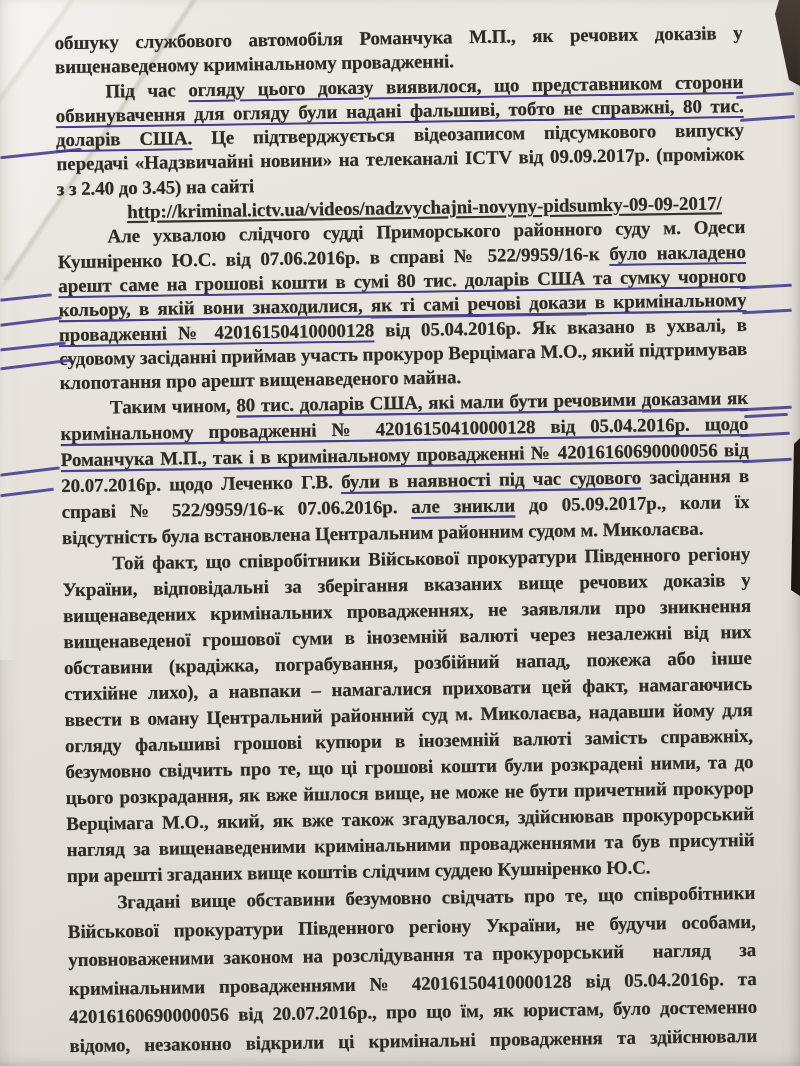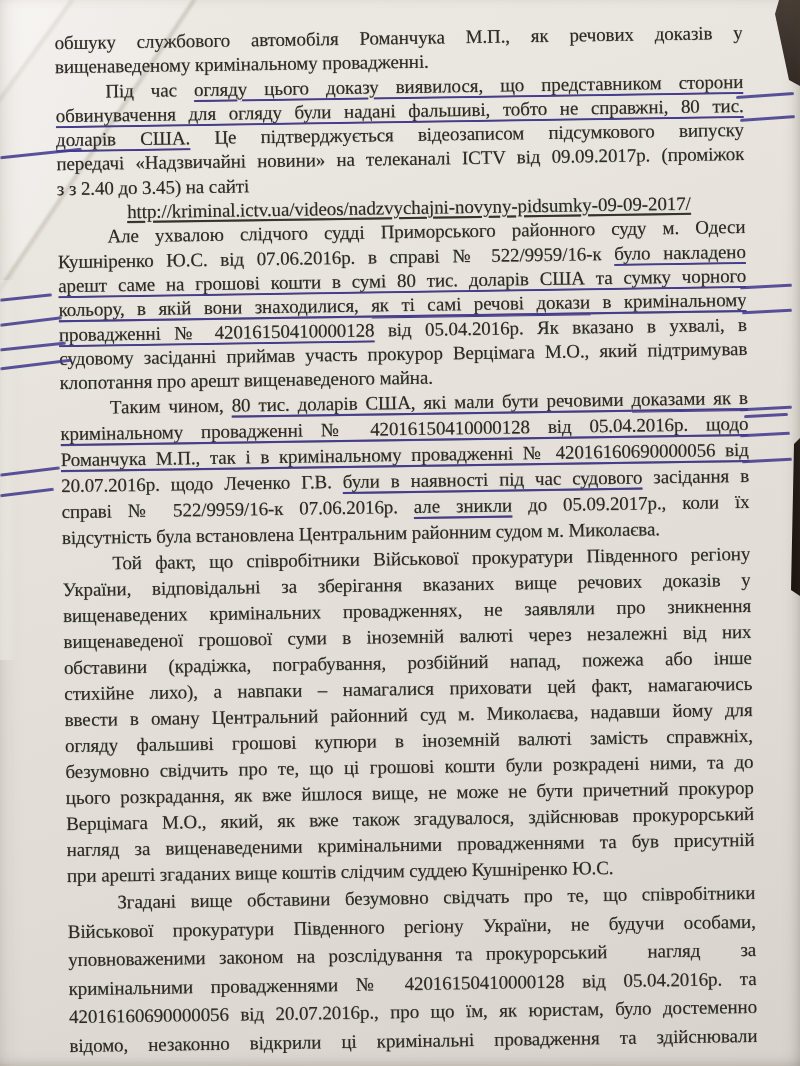--- a/index.html
+++ b/index.html
@@ -7,20 +7,21 @@
     --ink:#453c8f;
     --txt:#2e2b27;
   }
   html,body{margin:0;padding:0;background:#111;}
   .photo{
     position:relative;
     width:800px;height:1066px;
     overflow:hidden;
     background:linear-gradient(160deg,#edeae4 0%,#e7e3dc 35%,#e0dcd5 70%,#d7d3cc 100%);
     font-family:"Liberation Serif","DejaVu Serif",serif;
+    font-weight:bold;
   }
   
   .photo::after{
     content:"";position:absolute;inset:0;pointer-events:none;
     box-shadow:inset -10px 0 18px -12px rgba(70,58,45,.4),
                inset 0 -8px 16px -10px rgba(70,58,45,.28),
                inset 14px 0 26px -18px rgba(90,80,65,.25);
   }
   
   .bg-dark-tr{

